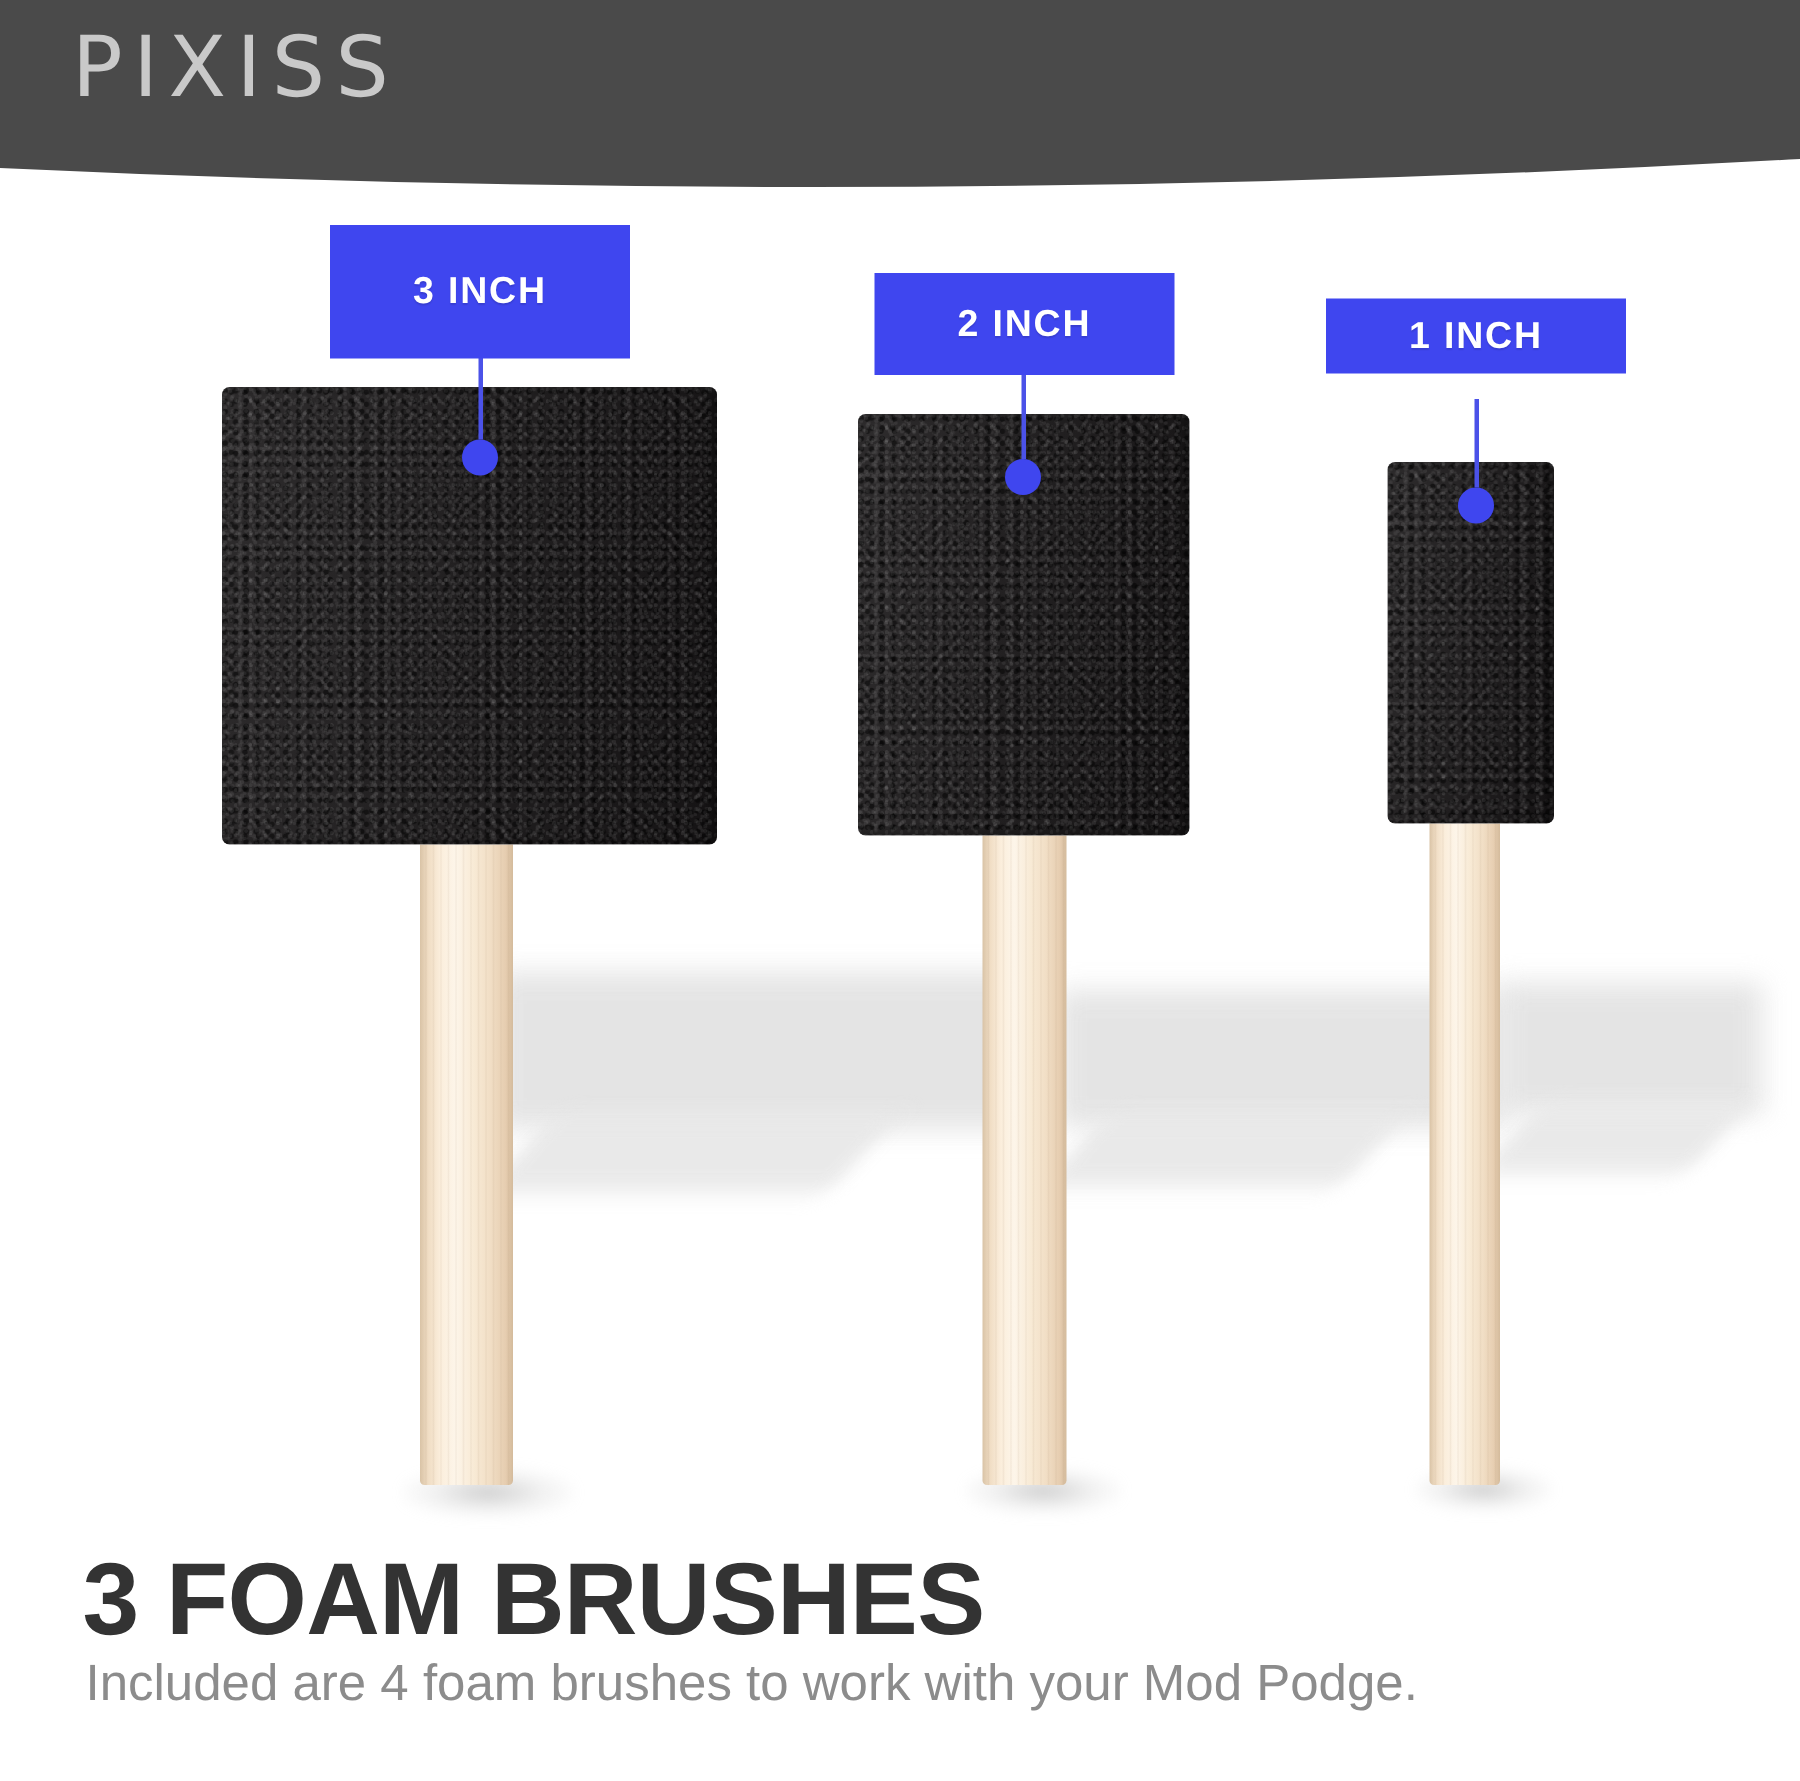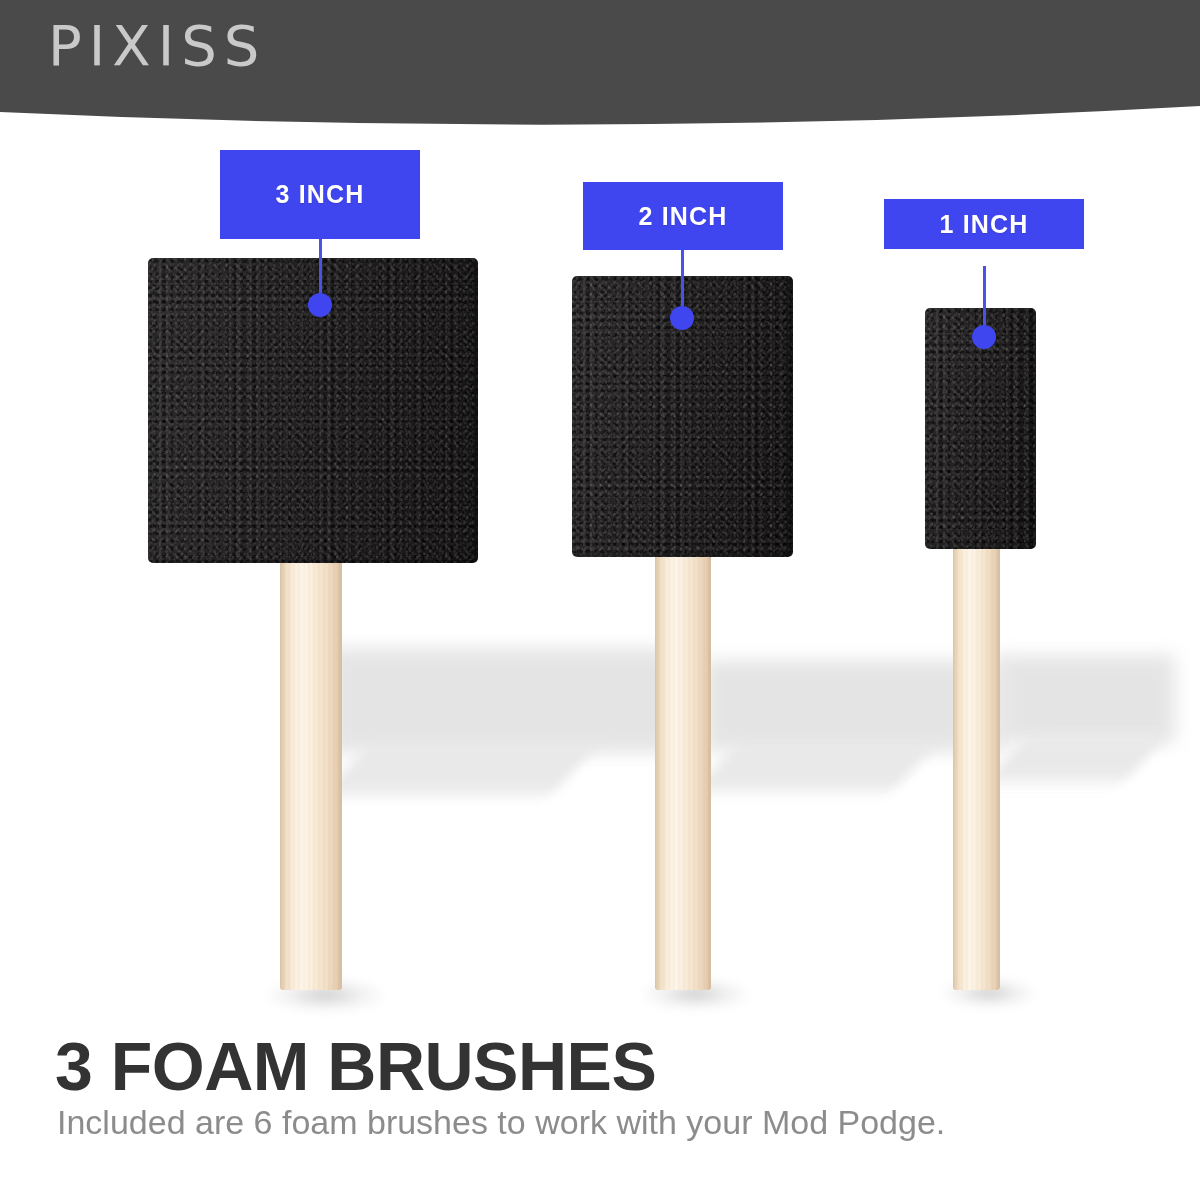--- a/index.html
+++ b/index.html
@@ -217,15 +217,15 @@
 
   <div class="callout-line" style="left:681px; top:238px; height:68px;"></div>
   <div class="callout-dot" style="left:670px; top:306px;"></div>
   <div class="callout-box" style="left:583px; top:170px; width:200px; height:68px;margin-top:12px;">2 INCH</div>
 
   <div class="callout-line" style="left:983px; top:266px; height:59px;"></div>
   <div class="callout-dot" style="left:972px; top:325px;"></div>
   <div class="callout-box" style="left:884px; top:199px; width:200px; height:50px;">1 INCH</div>
 
   <div class="headline">3 FOAM BRUSHES</div>
-  <div class="body-line l1">Included are 6 foam brushes to work with your Mod Podge.</div>
+  <div class="body-line l1">Included are 4 foam brushes to work with your Mod Podge.</div>
 
 </div>
 
 </body></html>

